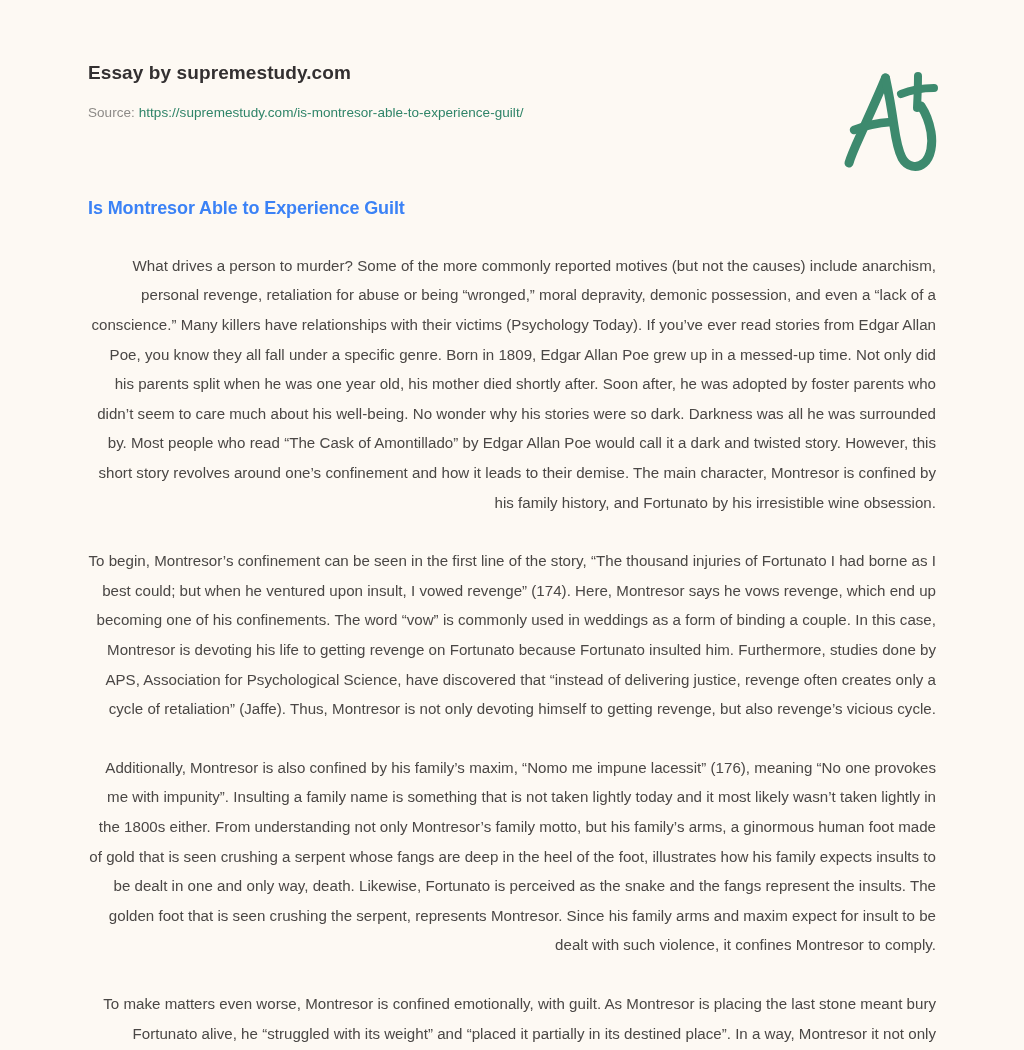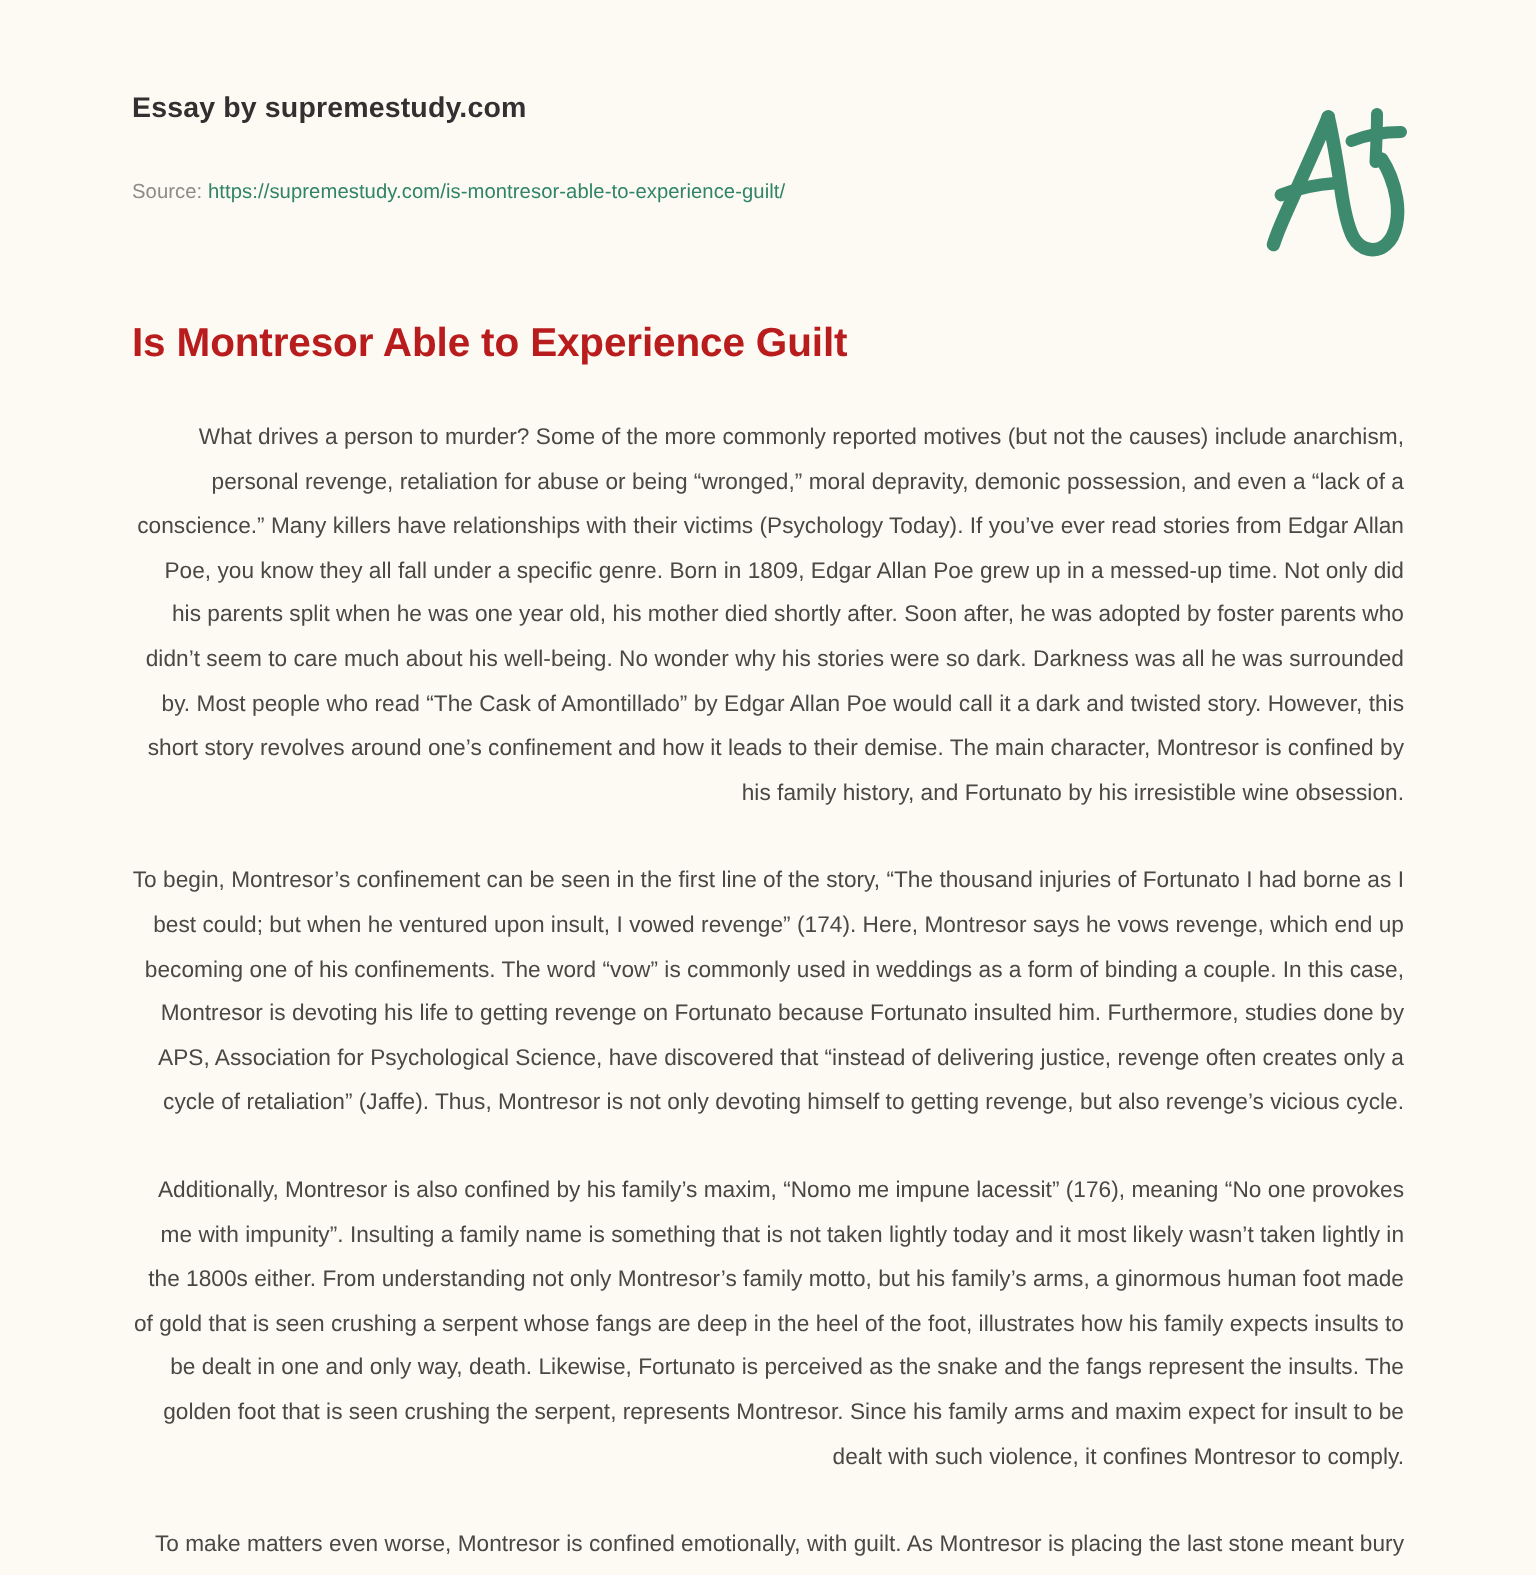--- a/index.html
+++ b/index.html
@@ -32,21 +32,21 @@
 
   .brand-line {
     font-size: 19px;
     font-weight: bold;
     color: #333031;
     letter-spacing: 0.1px;
     line-height: 1.2;
   }
 
   .source-line {
-    margin-top: 34px;
+    margin-top: 19px;
     font-size: 13.5px;
     line-height: 1.3;
     color: #8d8a87;
     letter-spacing: 0.05px;
   }
 
   .source-label {
     color: #8d8a87;
   }
 
@@ -71,23 +71,23 @@
 
   
   .article {
     padding: 0 88px;
     box-sizing: border-box;
   }
 
   .article-title {
     margin: 0;
     padding-top: 76px;
-    font-size: 27px;
+    font-size: 18px;
     font-weight: bold;
-    color: #b91c1c;
+    color: #3b82f6;
     letter-spacing: -0.1px;
     line-height: 1.25;
   }
 
   .body-copy {
     padding-top: 31px;
   }
 
   .body-copy p {
     margin: 0 0 29px 0;

